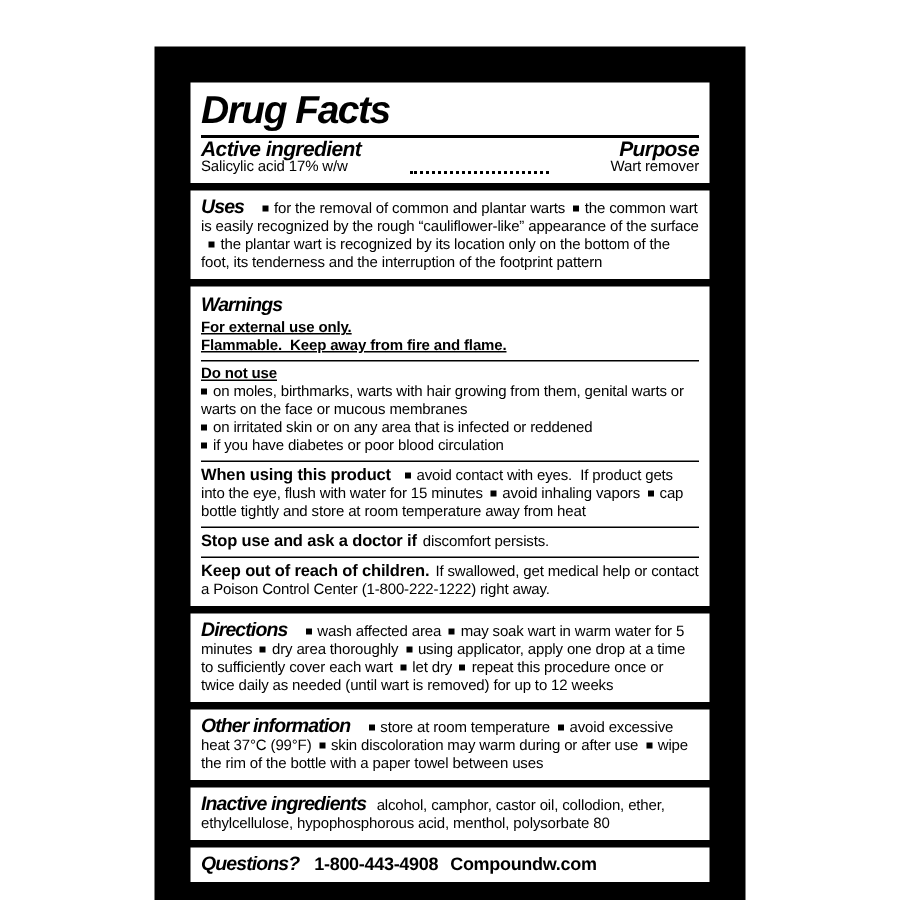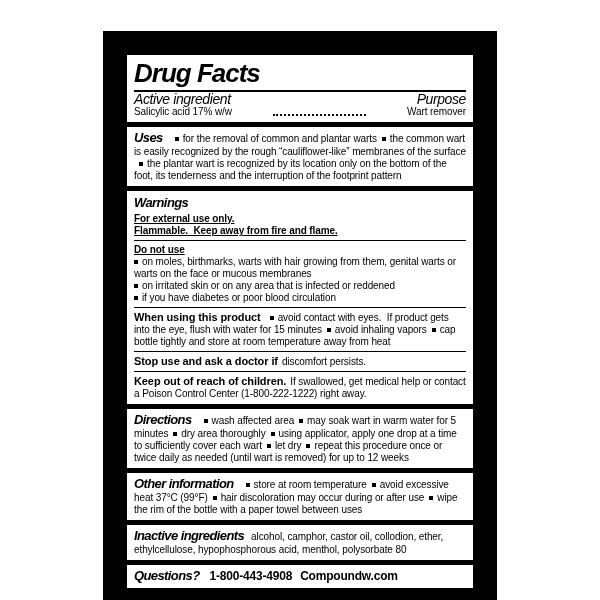--- a/index.html
+++ b/index.html
@@ -22,21 +22,21 @@
     padding:2px 7px 4px 7px;
     font-size:10px;line-height:12px;letter-spacing:-0.1px;
   }
   .title{
     font-size:26px;line-height:28px;font-weight:bold;font-style:italic;
     letter-spacing:-1px;padding-top:2px;
   }
   .rule{border-top:2px solid #000;margin:3px 0 1px 0;}
   .thin{border-top:1px solid #000;margin:3px 0 3px 0;}
   .ai-row{display:flex;justify-content:space-between;align-items:baseline;}
-  .h2{font-size:14px;font-weight:normal;font-style:italic;letter-spacing:-0.4px;text-align:right;}
+  .h2{font-size:14px;font-weight:bold;font-style:italic;letter-spacing:-0.4px;text-align:right;}
   .ai-line{display:flex;align-items:flex-end;margin-top:1px;gap:38px;}
   .leader{flex:1 1 auto;border-bottom:2px dotted #000;margin:0 3px 2px 3px;min-width:20px;}
   .sechead{
     font-size:13px;font-weight:bold;font-style:italic;letter-spacing:-0.6px;
     margin-right:7px;line-height:17px;
   }
   .sechead.block{display:block;margin:1px 0 2px 0;}
   .t{white-space:pre-wrap;}
   .it{white-space:pre-wrap;}
   .it::before{
@@ -71,21 +71,21 @@
     </div>
     <div class="ai-line">
       <span class="t">Salicylic acid 17% w/w</span>
       <span class="leader"></span>
       <span class="t">Wart remover</span>
     </div>
   </div>
 
   <div class="sec">
     <div class="para">
-      <span class="sechead">Uses</span><span class="it">for the removal of common and plantar warts</span><span class="it">the common wart is easily recognized by the rough “cauliflower-like” membranes of the surface</span><span class="it">the plantar wart is recognized by its location only on the bottom of the foot, its tenderness and the interruption of the footprint pattern</span>
+      <span class="sechead">Uses</span><span class="it">for the removal of common and plantar warts</span><span class="it">the common wart is easily recognized by the rough “cauliflower-like” appearance of the surface</span><span class="it">the plantar wart is recognized by its location only on the bottom of the foot, its tenderness and the interruption of the footprint pattern</span>
     </div>
   </div>
 
   <div class="sec">
     <span class="sechead block">Warnings</span>
     <div class="bold mt">For external use only.</div>
     <div class="bold t">Flammable.  Keep away from fire and flame.</div>
     <div class="thin"></div>
 
     <div class="bold">Do not use</div>
@@ -110,21 +110,21 @@
   </div>
 
   <div class="sec">
     <div class="para">
       <span class="sechead">Directions</span><span class="it">wash affected area</span><span class="it">may soak wart in warm water for 5 minutes</span><span class="it">dry area thoroughly</span><span class="it">using applicator, apply one drop at a time to sufficiently cover each wart</span><span class="it">let dry</span><span class="it">repeat this procedure once or twice daily as needed (until wart is removed) for up to 12 weeks</span>
     </div>
   </div>
 
   <div class="sec">
     <div class="para">
-      <span class="sechead">Other information</span><span class="it">store at room temperature</span><span class="it">avoid excessive heat 37°C (99°F)</span><span class="it">hair discoloration may occur during or after use</span><span class="it">wipe the rim of the bottle with a paper towel between uses</span>
+      <span class="sechead">Other information</span><span class="it">store at room temperature</span><span class="it">avoid excessive heat 37°C (99°F)</span><span class="it">skin discoloration may warm during or after use</span><span class="it">wipe the rim of the bottle with a paper towel between uses</span>
     </div>
   </div>
 
   <div class="sec">
     <div class="para">
       <span class="sechead">Inactive ingredients</span><span class="t">alcohol, camphor, castor oil, collodion, ether, ethylcellulose, hypophosphorous acid, menthol, polysorbate 80</span>
     </div>
   </div>
 
   <div class="sec">

